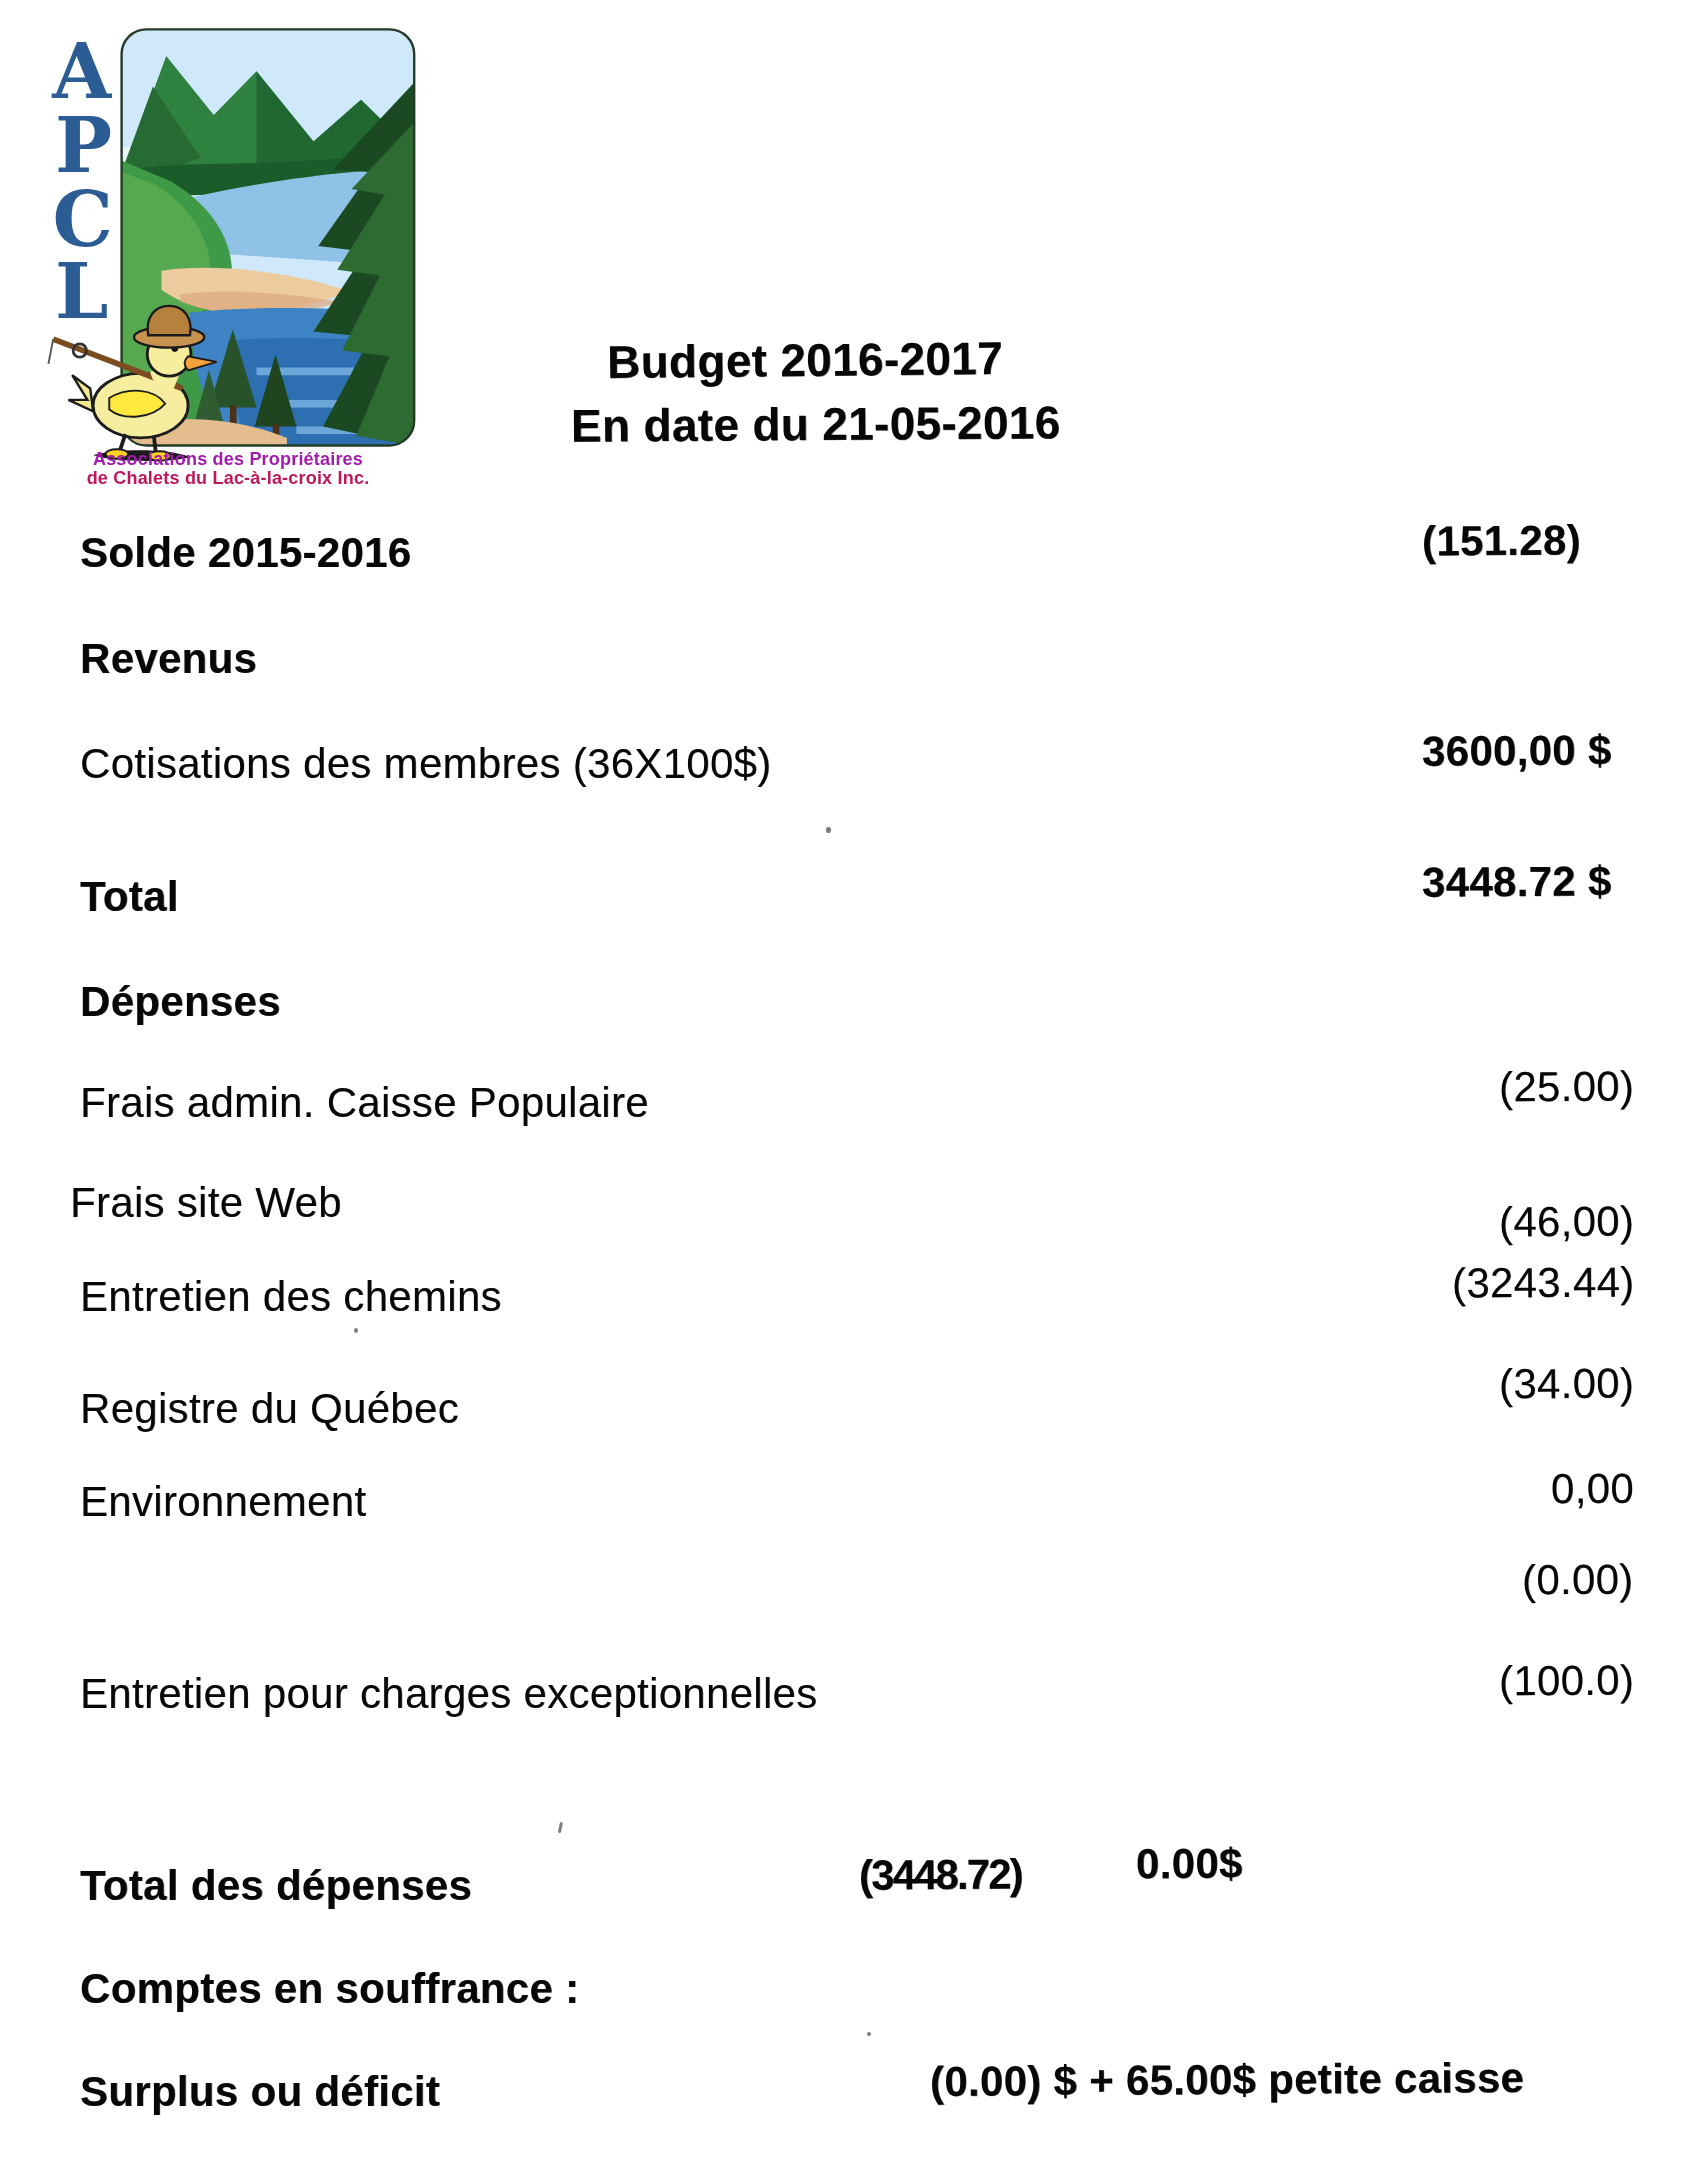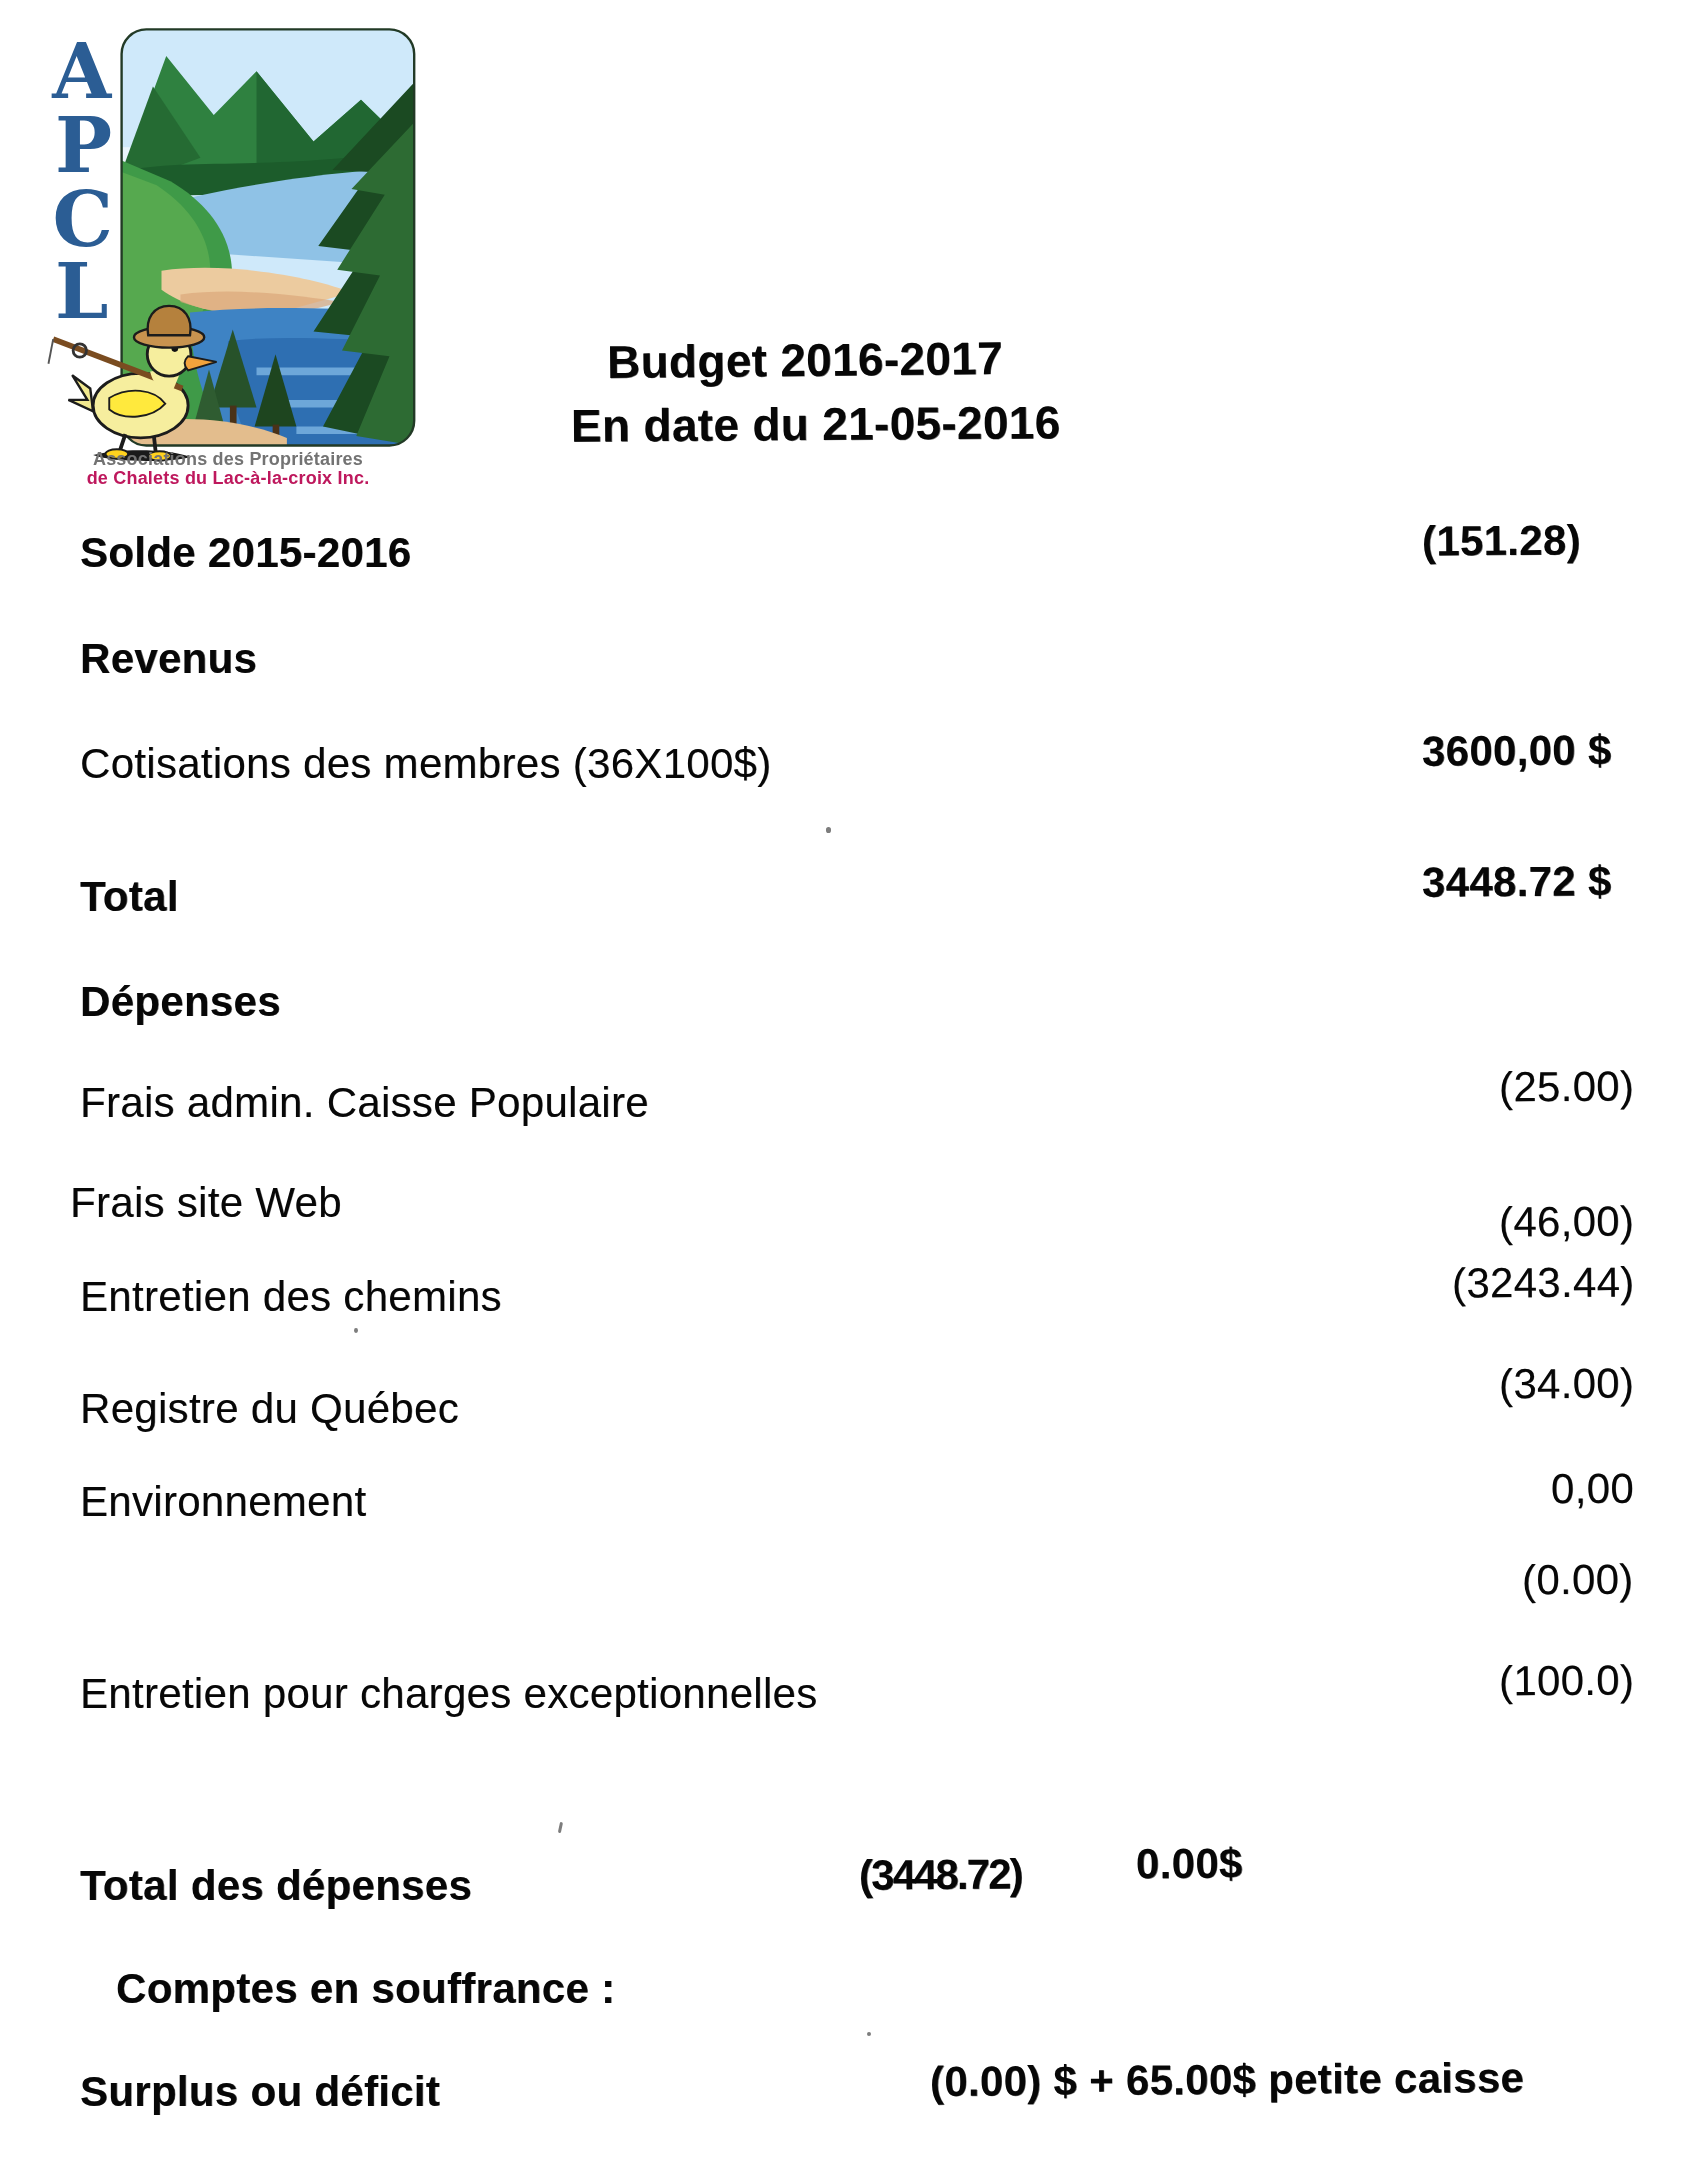--- a/index.html
+++ b/index.html
@@ -93,21 +93,21 @@
         <circle cx="138" cy="344" r="23" fill="#f6ee9e" stroke="#1c1c1c" stroke-width="3"></circle>
         <path d="M158,346 L188,352 L158,361 C153,356 153,351 158,346 Z" fill="#f2a33c" stroke="#1c1c1c" stroke-width="2"></path>
         <circle cx="144" cy="338" r="3.5" fill="#111"></circle>
         <ellipse cx="138" cy="326" rx="37" ry="11" fill="#c8934f" stroke="#1c1c1c" stroke-width="2.5"></ellipse>
         <path d="M116,324 C113,306 122,293 138,293 C154,293 163,306 160,324 Z" fill="#b5813d" stroke="#1c1c1c" stroke-width="2.5"></path>
         <path d="M92,428 L86,446 M122,430 L124,448" stroke="#1c1c1c" stroke-width="4"></path>
         <ellipse cx="83" cy="449" rx="12" ry="5" fill="#ffd21f" stroke="#1c1c1c" stroke-width="2"></ellipse>
         <ellipse cx="128" cy="451" rx="12" ry="5" fill="#ffd21f" stroke="#1c1c1c" stroke-width="2"></ellipse>
       </g>
     </svg>
-    <div class="logo-caption" style="top:422px; color:#737373;">Associations des Propriétaires</div>
+    <div class="logo-caption" style="top:422px; color:#a21caf;">Associations des Propriétaires</div>
     <div class="logo-caption" style="top:441px; color:#be185d;">de Chalets du Lac-à-la-croix Inc.</div>
   </div>
 
   <div class="txt b s48 tilt1" style="left:607px; top:335px;">Budget 2016-2017</div>
   <div class="txt b s48 tilt2" style="left:571px; top:399px;">En date du 21-05-2016</div>
 
   <div class="txt b s44" style="left:80px; top:529px;">Solde 2015-2016</div>
   <div class="txt b s44 right tilt2" style="right:102px; top:517px;">(151.28)</div>
 
   <div class="txt b s44" style="left:80px; top:635px;">Revenus</div>
@@ -136,21 +136,21 @@
   <div class="txt r s44 right tilt2" style="right:49px; top:1465px;">0,00</div>
 
   <div class="txt r s44 right tilt2" style="right:49px; top:1556px;">(0.00)</div>
 
   <div class="txt r s44" style="left:80px; top:1670px;">Entretien pour charges exceptionnelles</div>
   <div class="txt r s44 right tilt2" style="right:49px; top:1657px;">(100.0)</div>
 
   <div class="txt b s44" style="left:80px; top:1862px;">Total des dépenses</div>
   <div class="txt b s44 tilt2" style="left:859px; top:1851px; letter-spacing:-1.9px;">(3448.72)</div>
 
-  <div class="txt b s44" style="left:80px; top:1965px;margin-left:36px;">Comptes en souffrance :</div>
+  <div class="txt b s44" style="left:80px; top:1965px;">Comptes en souffrance :</div>
   <div class="txt b s44 tilt2" style="left:1136px; top:1840px;">0.00$</div>
 
   <div class="txt b s44" style="left:80px; top:2068px;">Surplus ou déficit</div>
   <div class="txt b s44 tilt2" style="left:930px; top:2056px;">(0.00) $ + 65.00$ petite caisse</div>
 
   <div class="artifact" style="left:826px; top:827px; width:4.8px; height:5.7px;"></div>
   <div class="artifact" style="left:354px; top:1328px; width:3.8px; height:4.8px;"></div>
   <div class="artifact" style="left:559px; top:1822px; width:2.9px; height:10.5px; border-radius:1.9px; transform:rotate(12deg);"></div>
   <div class="artifact" style="left:867px; top:2032px; width:3.8px; height:3.8px;"></div>
 

